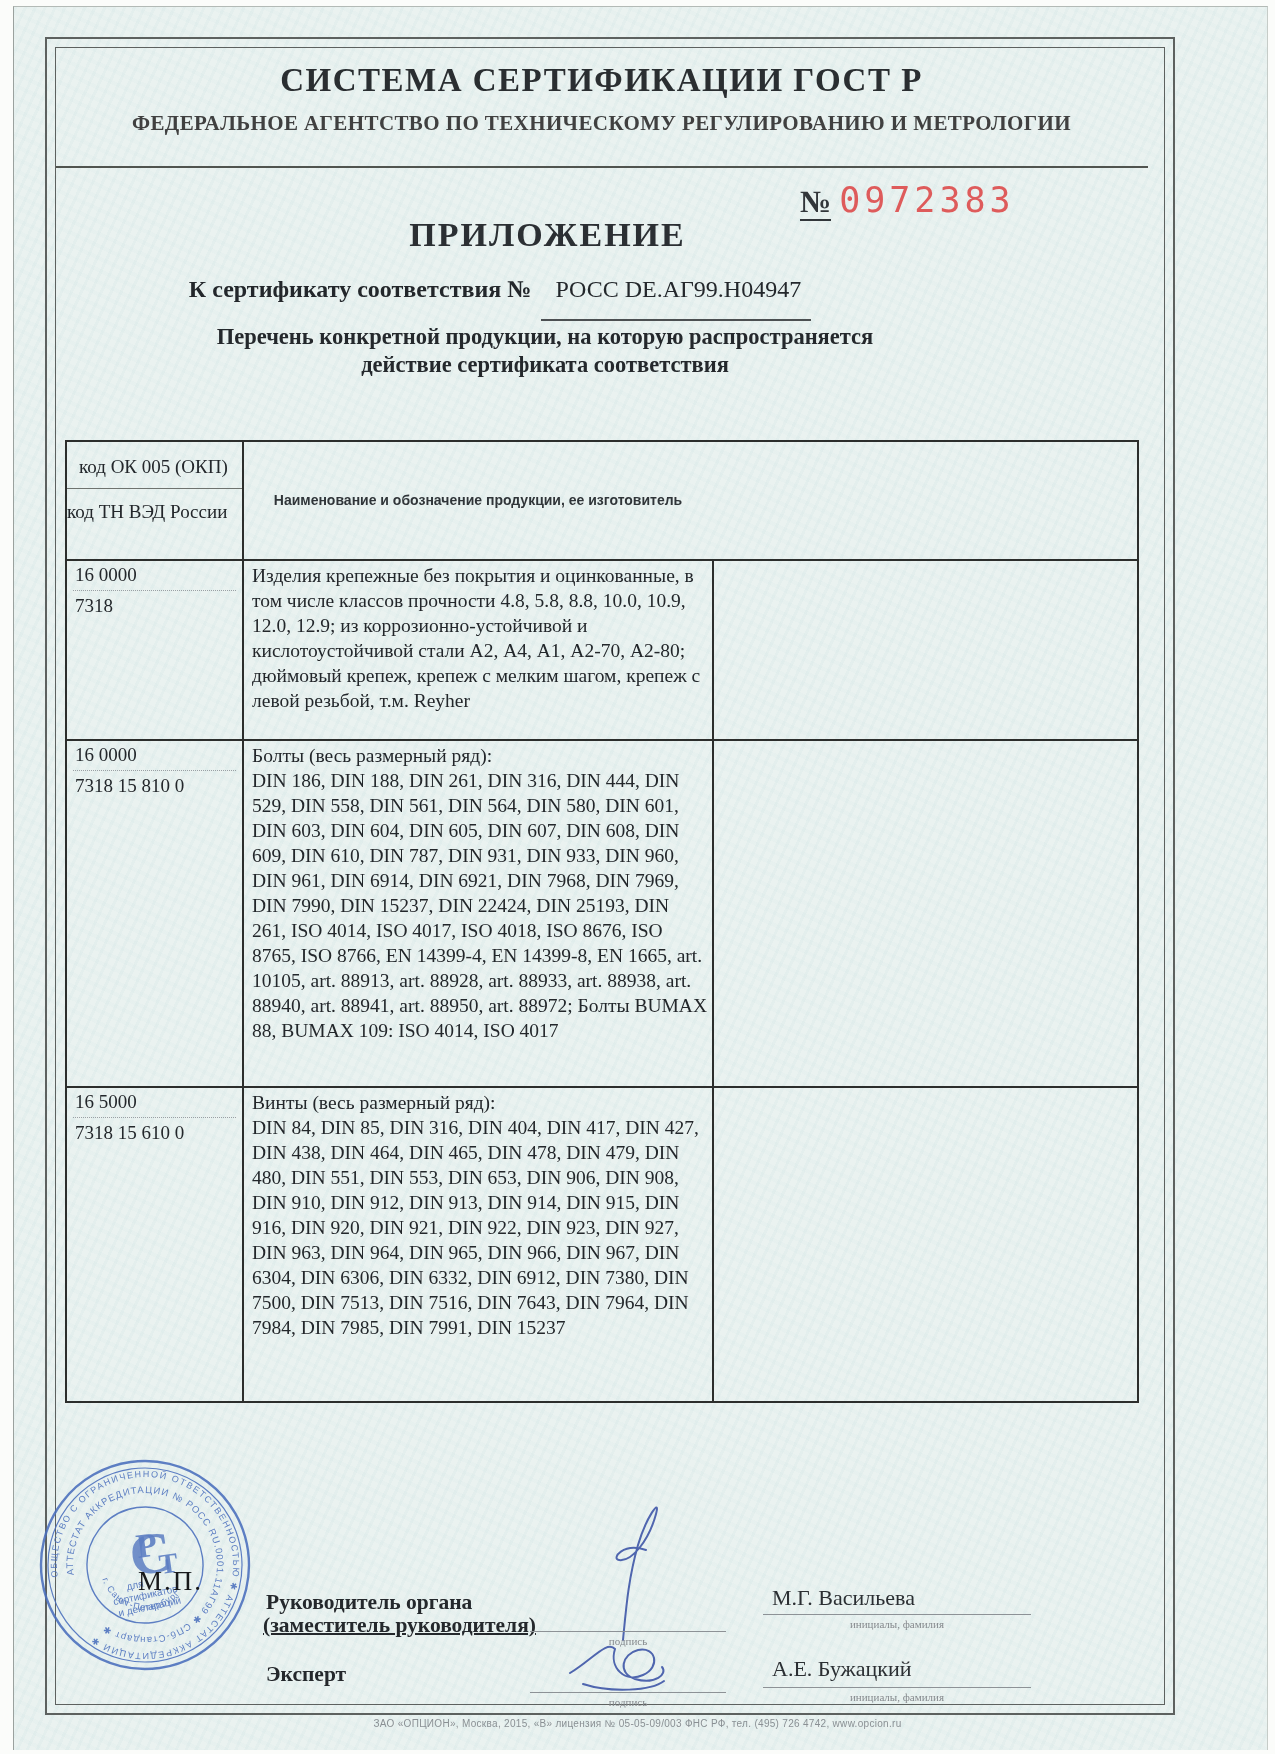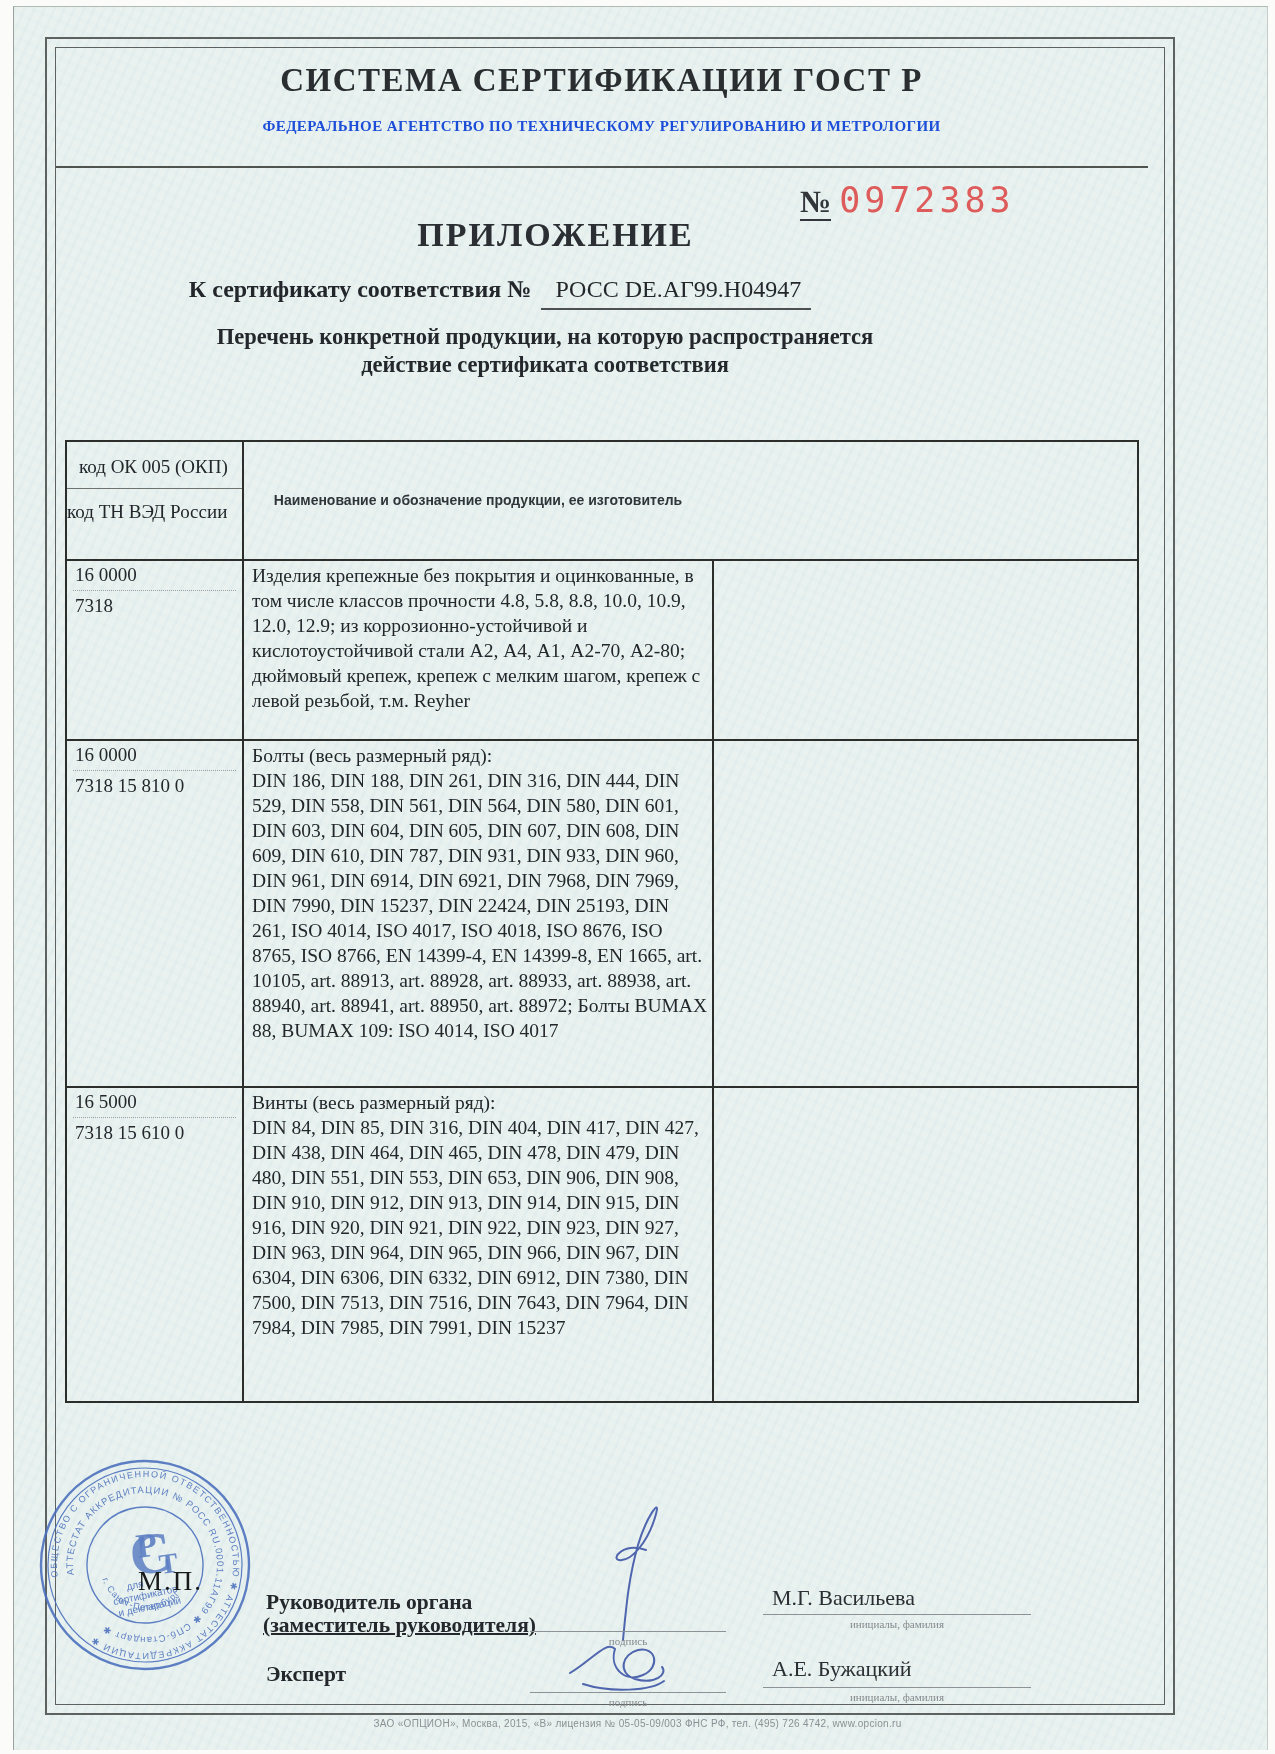--- a/index.html
+++ b/index.html
@@ -10,29 +10,29 @@
     }
   .paper::before{content:"";position:absolute;inset:0;
     background:
       repeating-linear-gradient(115deg, rgba(173,209,212,.10) 0 3px, rgba(255,255,255,0) 3px 9px),
       repeating-linear-gradient(25deg, rgba(190,220,222,.08) 0 4px, rgba(255,255,255,0) 4px 11px);
     pointer-events:none;}
   .frame-outer{position:absolute;left:31px;top:30px;width:1126px;height:1674px;border:2px solid #5d615f;}
   .frame-inner{position:absolute;left:8px;top:8px;right:8px;bottom:8px;border:1px solid #5d615f;}
   .abs{position:absolute;}
   .hdr1{left:44px;width:1115px;top:62px;text-align:center;font-weight:bold;font-size:33px;letter-spacing:1.5px;color:#2a2e31;}
-  .hdr2{left:44px;width:1115px;top:118px;text-align:center;font-weight:bold;font-size:15px;letter-spacing:.4px;color:#1d4ed8;}
+  .hdr2{left:44px;width:1115px;top:111px;text-align:center;font-weight:bold;font-size:21px;letter-spacing:.4px;color:#404040;}
   .hdr-sep{left:56px;top:166px;width:1092px;height:0;border-top:2px solid #50544f;}
   .docnum{left:800px;top:180px;width:360px;white-space:nowrap;}
   .docnum .nsign{font-weight:bold;font-size:31px;color:#32363a;border-bottom:2px solid #32363a;line-height:1;}
   .docnum .digits{font-family:"DejaVu Sans Mono",monospace;font-size:35px;color:#de5b5b;letter-spacing:4px;margin-left:8px;}
-  .title{left:8px;width:1095px;top:216px;text-align:center;font-weight:bold;font-size:34px;letter-spacing:2px;color:#2b2f33;}
+  .title{left:0px;width:1095px;top:216px;text-align:center;font-weight:bold;font-size:34px;letter-spacing:2px;color:#2b2f33;}
   .subtitle{left:150px;width:700px;top:276px;text-align:center;font-size:24px;white-space:nowrap;}
   .subtitle .lbl{font-weight:bold;}
-  .subtitle .val{border-bottom:2px solid #4c5052;padding:0 10px 6px 14px;margin-left:10px;}
+  .subtitle .val{border-bottom:2px solid #4c5052;padding:0 10px 17px 14px;margin-left:10px;}
   .desc{left:60px;width:970px;text-align:center;font-weight:bold;font-size:22.5px;color:#24282c;}
   .desc.l1{top:324px;}
   .desc.l2{top:352px;}
   
   .tbl{left:65px;top:440px;width:1070px;border:2px solid #2c2e2c;}
   .trow{display:flex;border-top:2px solid #2c2e2c;}
   .trow:first-child{border-top:none;}
   .tcell{box-sizing:border-box;border-left:2px solid #2c2e2c;padding:2px 8px;}
   .tcell:first-child{border-left:none;}
   .c1{width:175px;}

